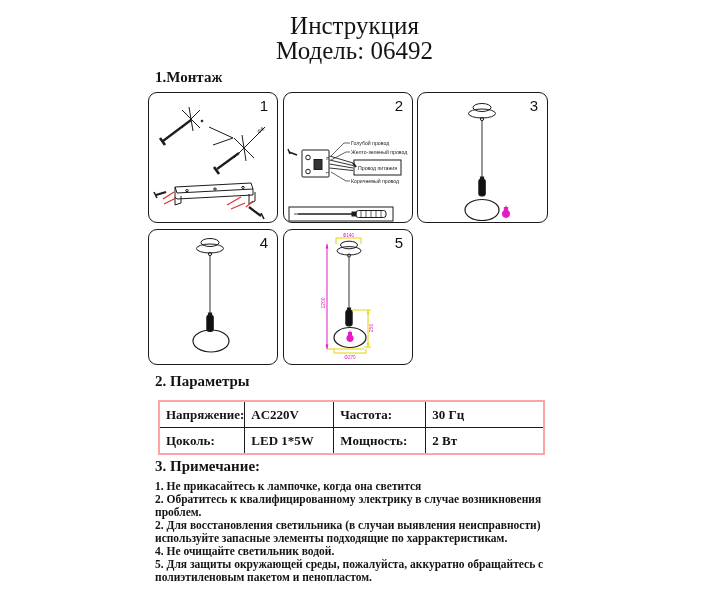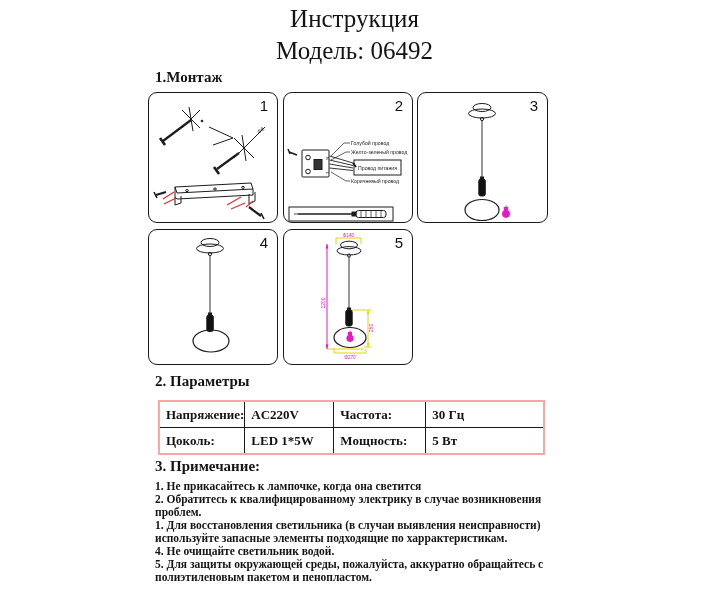--- a/index.html
+++ b/index.html
@@ -1,18 +1,18 @@
 <!DOCTYPE html>
 <html><head>
 <meta charset="utf-8">
 <style>
   html,body{margin:0;padding:0;background:#ffffff;}
   .page{position:relative;width:709px;height:591px;background:#fff;overflow:hidden;
         font-family:"Liberation Serif",serif;color:#141414;}
-  .title{position:absolute;top:5px;left:0;width:100%;text-align:center;
+  .title{position:absolute;top:12px;left:0;width:100%;text-align:center;
          font-size:25px;font-weight:400;}
   .model{position:absolute;top:37px;left:0;width:100%;text-align:center;
          font-size:25px;font-weight:400;}
   .sec{position:absolute;font-size:15px;font-weight:700;}
   #sec-montage{left:155px;top:69px;}
   #sec-params{left:155px;top:373px;}
   #sec-notes{left:155px;top:458px;}
   .panel{position:absolute;border:1.6px solid #1a1a1a;border-radius:9px;background:#fff;}
   .panel svg{position:absolute;left:0;top:0;}
   .panel-num{position:absolute;top:4px;right:9px;font-family:"Liberation Sans",sans-serif;
@@ -212,28 +212,28 @@
         <tr>
       <td>Напряжение:</td>
       <td>AC220V</td>
       <td>Частота:</td>
       <td>30 Гц</td>
     </tr>
     <tr>
       <td>Цоколь:</td>
       <td>LED 1*5W</td>
       <td>Мощность:</td>
-      <td>5 Вт</td>
+      <td>2 Вт</td>
     </tr>
   </tbody>
     </table>
 
   <div class="sec" id="sec-notes">3. Примечание:</div>
 
   <div class="notes">
     <div class="note-item">1. Не прикасайтесь к лампочке, когда она светится</div>
     <div class="note-item">2. Обратитесь к квалифицированному электрику в случае возникновения проблем.</div>
-    <div class="note-item">1. Для восстановления светильника (в случаи выявления неисправности) используйте запасные элементы подходящие по харрактеристикам.</div>
+    <div class="note-item">2. Для восстановления светильника (в случаи выявления неисправности) используйте запасные элементы подходящие по харрактеристикам.</div>
     <div class="note-item">4. Не очищайте  светильник водой.</div>
     <div class="note-item">5. Для защиты окружающей среды, пожалуйста, аккуратно обращайтесь с полиэтиленовым пакетом и пенопластом.</div>
   </div>
 
 </div>
 
 </body></html>

